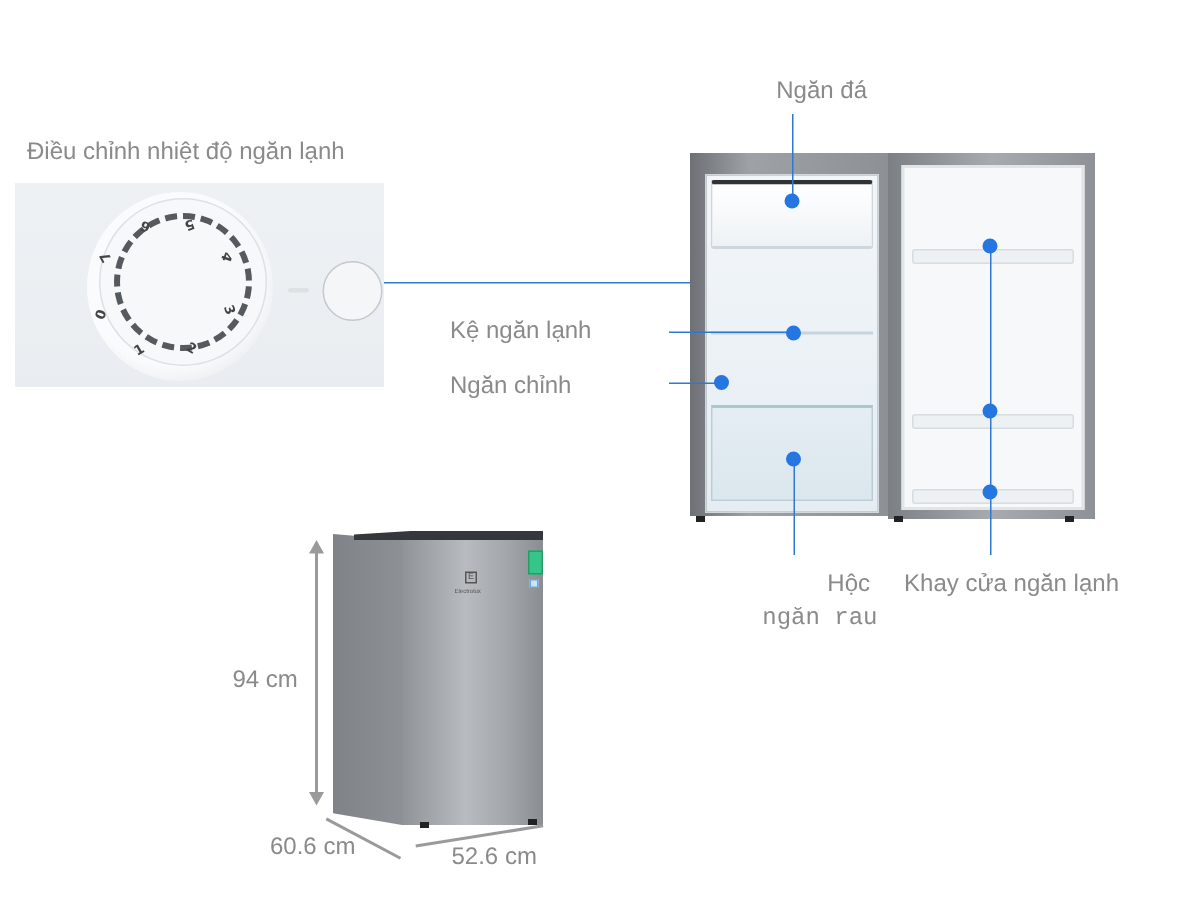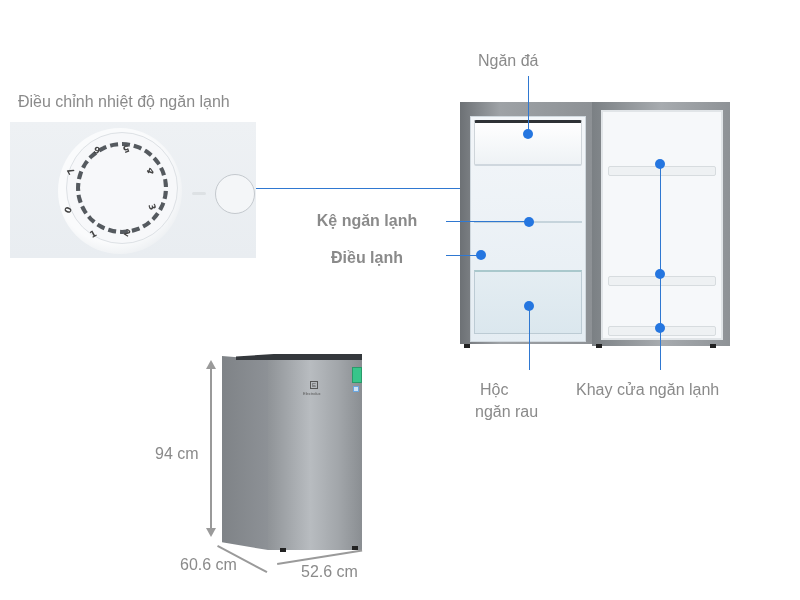--- a/index.html
+++ b/index.html
@@ -5,22 +5,22 @@
     * { margin: 0; padding: 0; box-sizing: border-box; }
     html, body { width: 800px; height: 600px; background: #ffffff; overflow: hidden; }
     body { position: relative; font-family: "Liberation Sans", sans-serif; }
     .label {
       position: absolute;
       color: #8a8a8a;
       font-size: 16px;
       white-space: nowrap;
       line-height: 20px;
     }
-    .center { text-align: left; }
-    .right { text-align: center; font-weight: bold; }
+    .center { text-align: right; }
+    .right { text-align: left; }
     .line { position: absolute; background: #2f78d1; }
     .dot {
       position: absolute;
       width: 10px; height: 10px;
       margin-left: -5px; margin-top: -5px;
       border-radius: 50%;
       background: #2576e0;
     }
 
     
@@ -196,28 +196,28 @@
 <div class="foot" style="left:710px; top:344px;"></div>
 
 <div class="label center" style="left:478px; top:51px; width:100px;">Ngăn đá</div>
 <div class="line" style="left:528px; top:76px; width:1px; height:58px;"></div>
 <div class="dot" style="left:528px; top:134px;"></div>
 
 <div class="label right" style="left:300px; top:211px; width:134px;">Kệ ngăn lạnh</div>
 <div class="line" style="left:446px; top:221px; width:83px; height:1px;"></div>
 <div class="dot" style="left:529px; top:222px;"></div>
 
-<div class="label right" style="left:300px; top:248px; width:134px;">Điều lạnh</div>
+<div class="label right" style="left:300px; top:248px; width:134px;">Ngăn chỉnh</div>
 <div class="line" style="left:446px; top:255px; width:35px; height:1px;"></div>
 <div class="dot" style="left:481px; top:255px;"></div>
 
 <div class="dot" style="left:529px; top:306px;"></div>
 <div class="line" style="left:529px; top:306px; width:1px; height:64px;"></div>
 <div class="label center" style="left:480px; top:380px; width:100px;">Hộc</div>
-<div class="label center" style="left:475px; top:402px; width:110px;">ngăn rau</div>
+<div class="label center" style="left:475px; top:402px; width:110px;font-family:Liberation Mono, monospace;">ngăn rau</div>
 
 <div class="line" style="left:660px; top:164px; width:1px; height:206px;"></div>
 <div class="dot" style="left:660px; top:164px;"></div>
 <div class="dot" style="left:660px; top:274px;"></div>
 <div class="dot" style="left:660px; top:328px;"></div>
 <div class="label center" style="left:576px; top:380px; width:170px;">Khay cửa ngăn lạnh</div>
 
 <div class="cf-side"></div>
 <div class="cf-front"></div>
 <div class="cf-top"></div>

